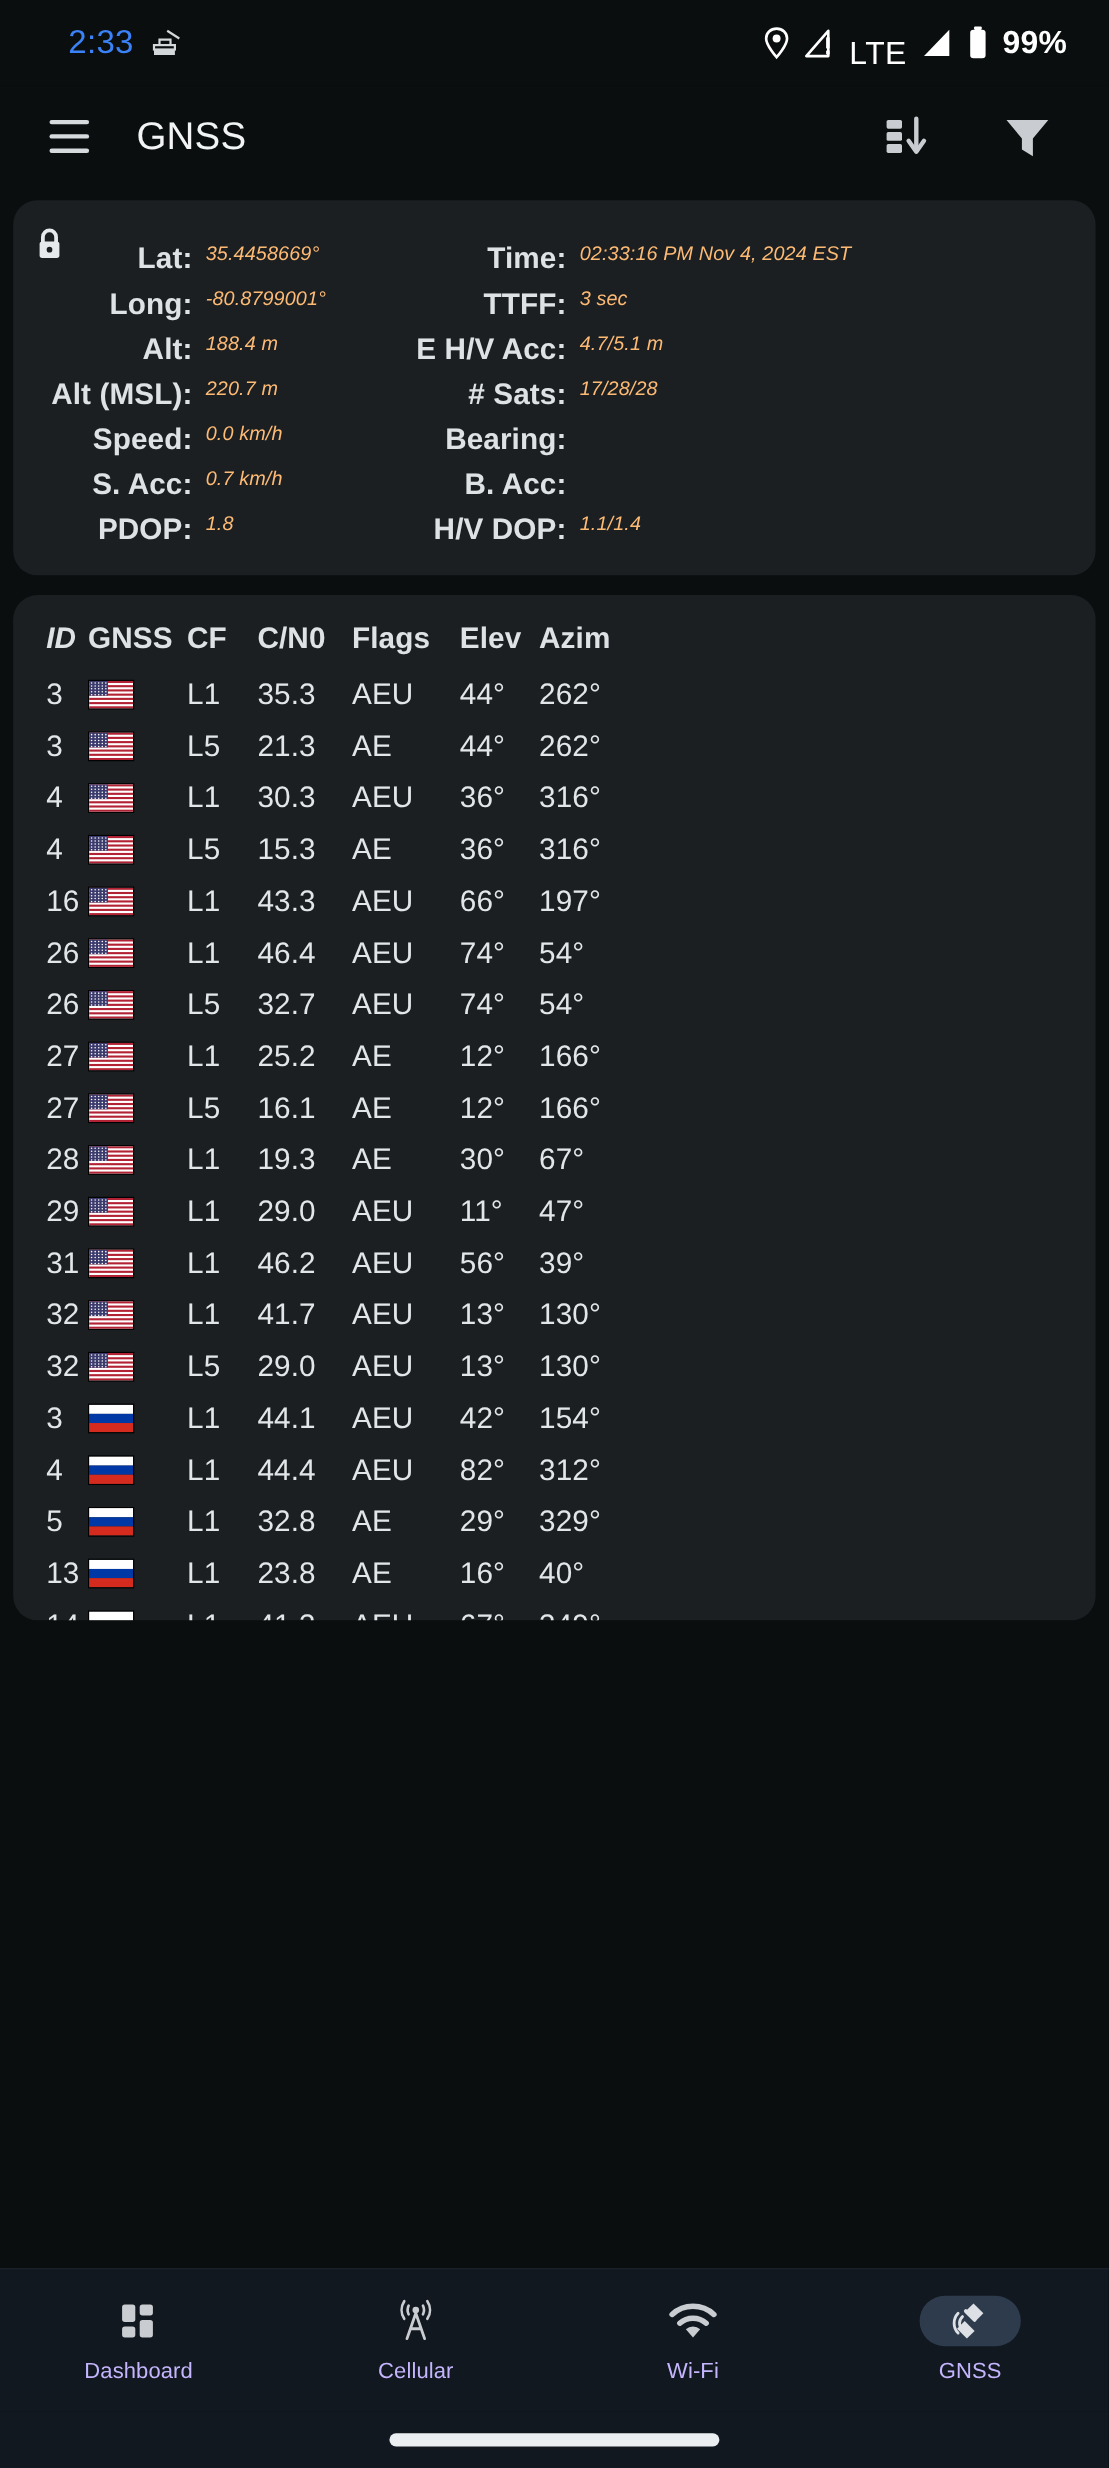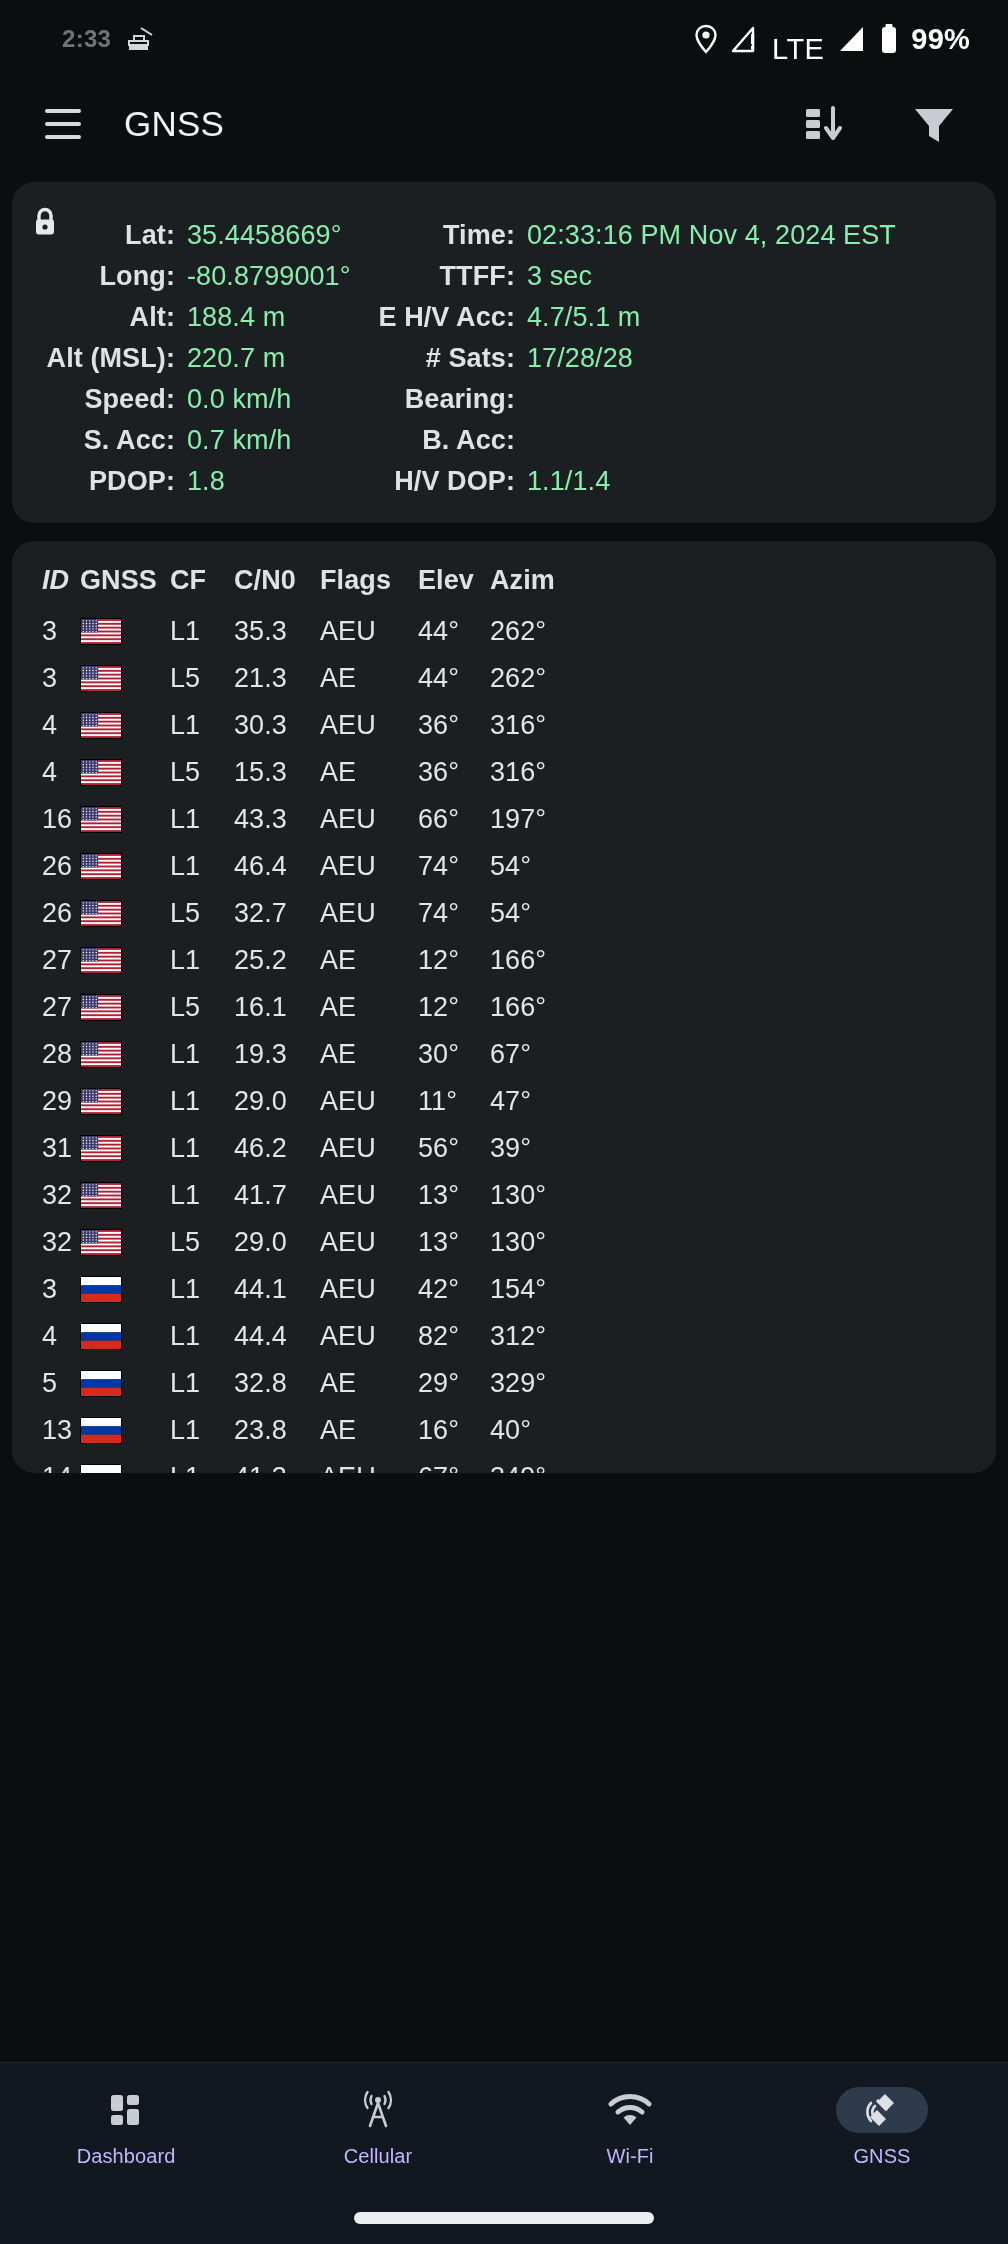--- a/index.html
+++ b/index.html
@@ -13,21 +13,21 @@
   .phone { position:relative; width:1008px; height:2244px; display:flex; flex-direction:column; background:#0a0e0f; }
 
   
   .statusbar {
     height:78px; flex:0 0 78px;
     display:flex; align-items:center; justify-content:space-between;
     padding:0 38px 0 62px;
     background:#0a0e0f;
   }
   .sb-left { display:flex; align-items:center; gap:14px; }
-  .sb-time { font-size:24px; font-weight:700; color:#737373; letter-spacing:.3px; }
+  .sb-time { font-size:30px; font-weight:400; color:#3b82f6; letter-spacing:.3px; }
   .sb-right { display:flex; align-items:center; gap:13px; }
   .sb-pct { font-size:29px; font-weight:700; color:#ffffff; letter-spacing:.2px; }
   .sb-lte { font-size:29px; font-weight:500; color:#ffffff; letter-spacing:.4px;margin-top:20px; }
   .ico { display:inline-flex; align-items:center; justify-content:center; }
 
   
   .appbar {
     height:92px; flex:0 0 92px;
     display:flex; align-items:center;
     padding:0 42px 0 34px;
@@ -68,21 +68,21 @@
     position:relative;
   }
   .info-card { padding:38px 0 26px 0; margin-bottom:18px; }
   .lock-icon { position:absolute; left:20px; top:24px; }
   .info-grid {
     display:grid;
     grid-template-columns:175px 155px 185px 1fr;
     row-gap:10px;
   }
   .lbl { font-size:27px; font-weight:700; color:#dfe2e5; text-align:right; padding-right:12px; letter-spacing:.1px; }
-  .val { font-size:27px; font-weight:400; color:#86efac; text-align:left; letter-spacing:.1px; }
+  .val { font-size:18px; font-weight:400; color:#fdba74; text-align:left; letter-spacing:.1px;font-style:italic; }
 
   
   .sat-card { padding:16px 0 0 0; height:932px; overflow:hidden; }
   table.sats { border-collapse:collapse; width:100%; table-layout:fixed; }
   table.sats th {
     font-size:27px; font-weight:700; color:#dfe2e5;
     text-align:left; padding:8px 0 12px 0; letter-spacing:.1px;
   }
   table.sats td {
     font-size:27px; font-weight:400; color:#e3e6e8;

